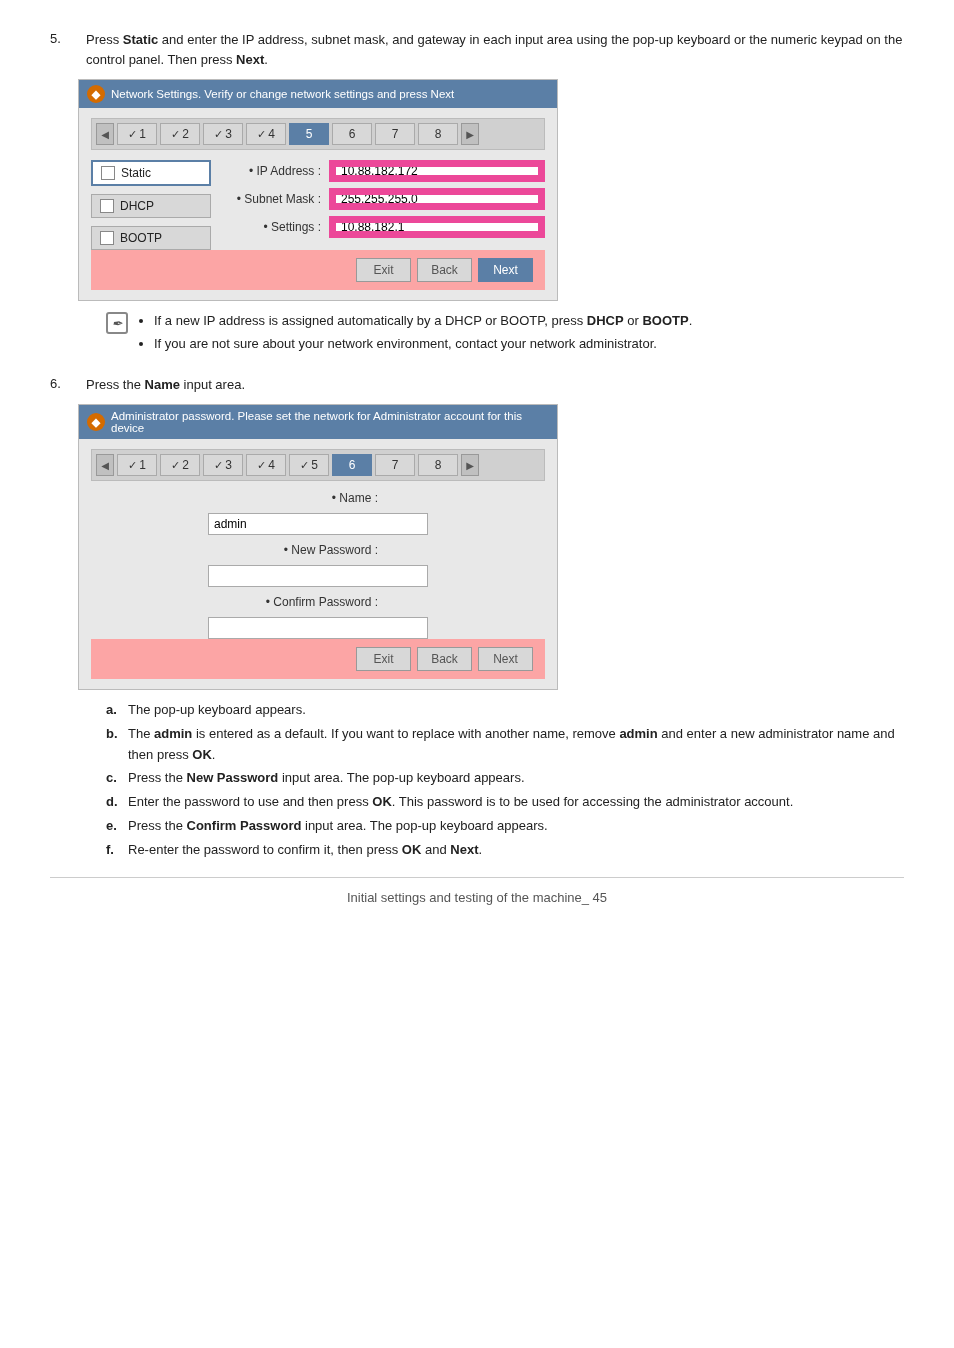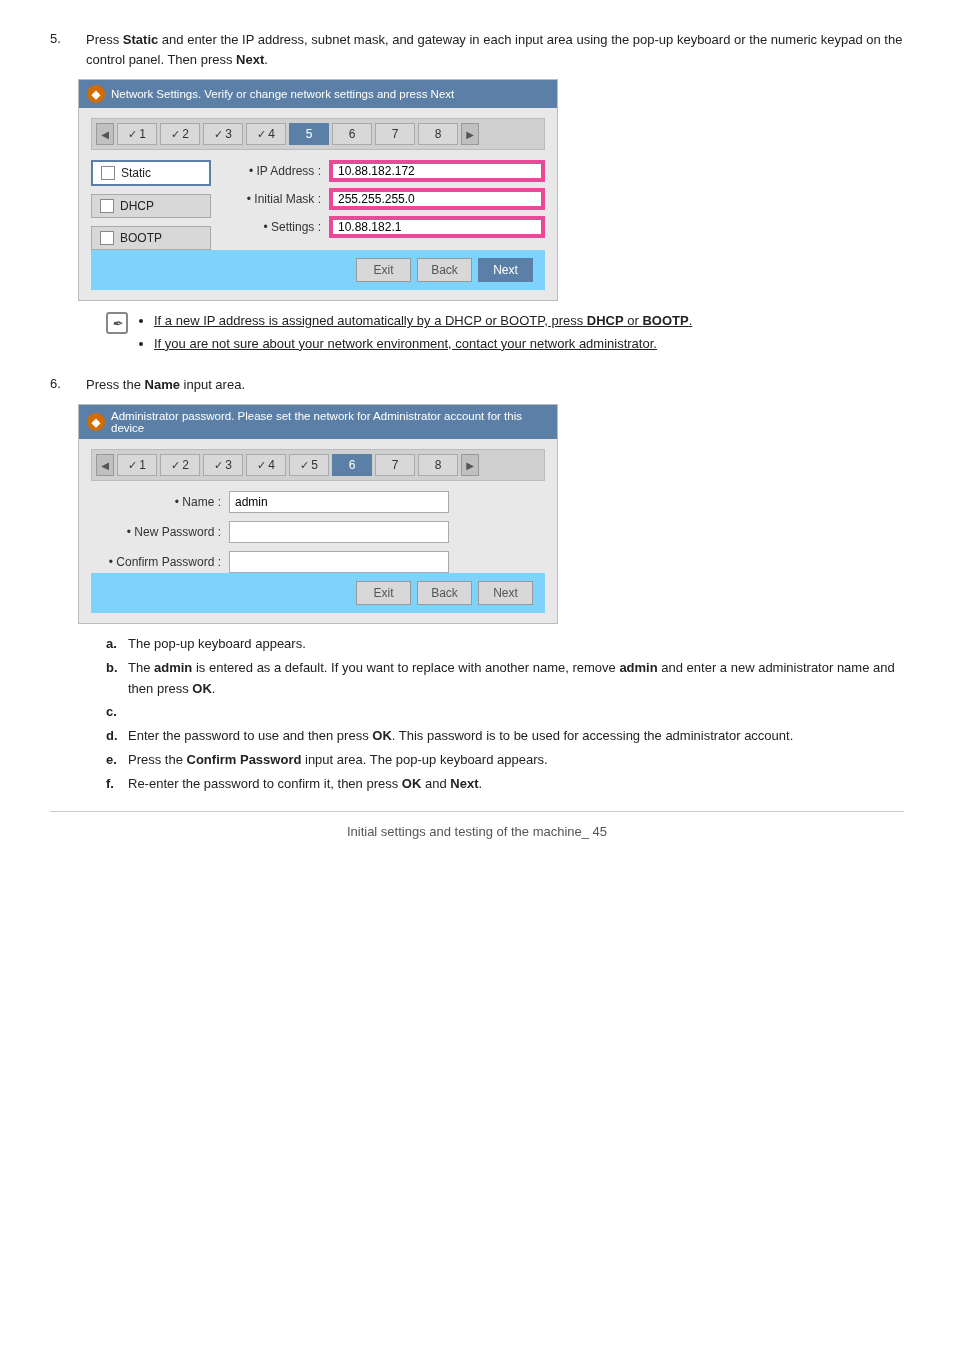--- a/index.html
+++ b/index.html
@@ -188,33 +188,33 @@
       font-size: 12px;
       color: #333;
     }
 
     .form-label::before {
       content: "• ";
     }
 
     .form-input {
       flex: 1;
-      border: 4px solid #ec4899;
+      border: 7px solid #ec4899;
       background: #fff;
       padding: 3px 5px;
       font-size: 12px;
       height: 22px;
     }
 
     .dialog-footer {
       display: flex;
       justify-content: flex-end;
       gap: 6px;
       padding: 8px 12px;
-      background: #7dd3fc;
+      background: #fca5a5;
     }
 
     .dlg-btn {
       min-width: 55px;
       padding: 4px 10px;
       font-size: 12px;
       background: #d8d8d8;
       border: 1px solid #999;
       cursor: pointer;
       color: #555;
@@ -257,36 +257,36 @@
       line-height: 1.6;
     }
 
     .note-lines ul {
       list-style: disc;
       padding-left: 18px;
     }
 
     .note-lines ul li {
       margin-bottom: 2px;
-      text-decoration: underline;
     }
 
     
     .admin-form {
       display: flex;
       flex-direction: column;
       gap: 8px;
       padding: 0 10px;
     }
 
     .admin-form-row {
       display: flex;
       align-items: center;
       gap: 8px;
       font-size: 12px;
+      flex-direction: column;
     }
 
     .admin-label {
       min-width: 120px;
       text-align: right;
       font-size: 12px;
       color: #333;
     }
 
     .admin-label::before {
@@ -372,21 +372,21 @@
               <div class="radio-box"></div>
               <span>BOOTP</span>
             </div>
           </div>
           <div class="net-right">
             <div class="form-row">
               <span class="form-label">IP Address :</span>
               <input class="form-input" type="text" value="10.88.182.172" style="">
             </div>
             <div class="form-row">
-              <span class="form-label">Initial Mask :</span>
+              <span class="form-label">Subnet Mask :</span>
               <input class="form-input" type="text" value="255.255.255.0" style="">
             </div>
             <div class="form-row">
               <span class="form-label">Settings :</span>
               <input class="form-input" type="text" value="10.88.182.1" style="">
             </div>
           </div>
         </div>
 
         <div class="dialog-footer">
@@ -466,20 +466,21 @@
       <div class="sub-list-item">
         <span class="sub-letter">a.</span>
         <span>The pop-up keyboard appears.</span>
       </div>
       <div class="sub-list-item">
         <span class="sub-letter">b.</span>
         <span>The <strong>admin</strong> is entered as a default. If you want to replace with another name, remove <strong>admin</strong> and enter a new administrator name and then press <strong>OK</strong>.</span>
       </div>
       <div class="sub-list-item">
         <span class="sub-letter">c.</span>
+        <span>Press the <strong>New Password</strong> input area. The pop-up keyboard appears.</span>
       </div>
       <div class="sub-list-item">
         <span class="sub-letter">d.</span>
         <span>Enter the password to use and then press <strong>OK</strong>. This password is to be used for accessing the administrator account.</span>
       </div>
       <div class="sub-list-item">
         <span class="sub-letter">e.</span>
         <span>Press the <strong>Confirm Password</strong> input area. The pop-up keyboard appears.</span>
       </div>
       <div class="sub-list-item">

